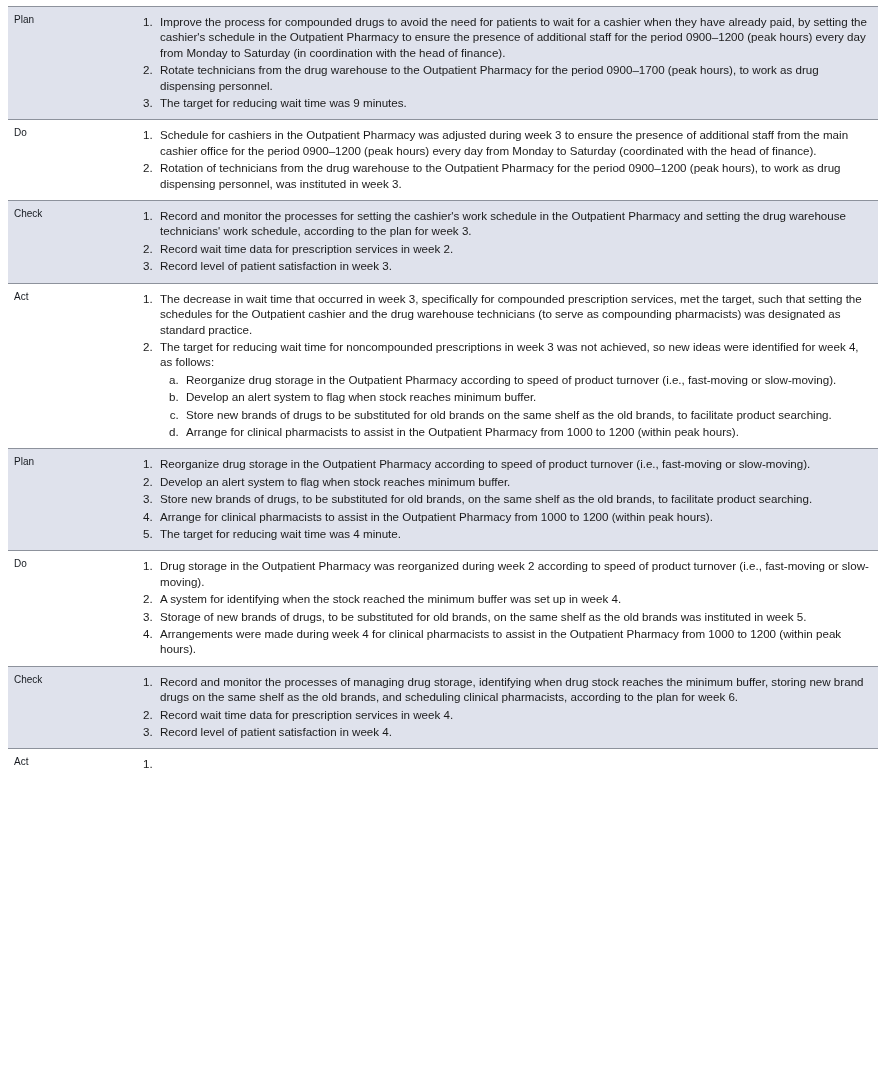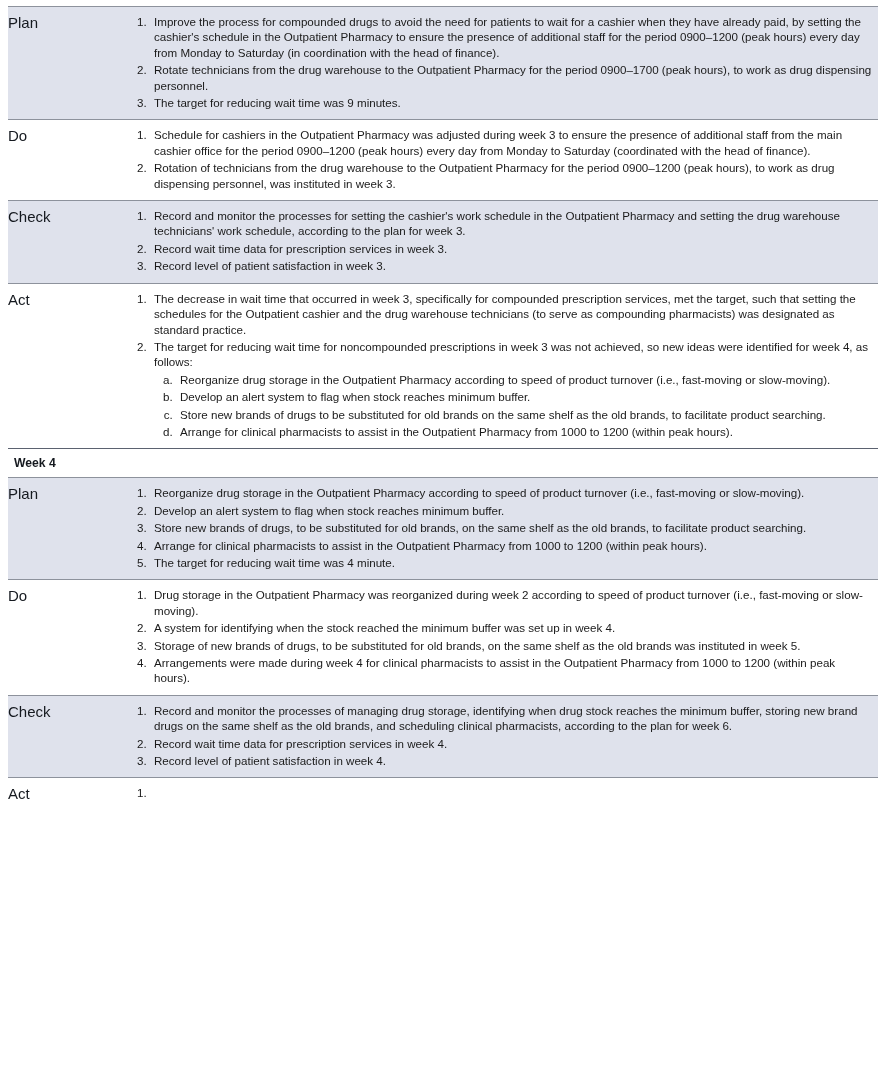--- a/index.html
+++ b/index.html
@@ -31,22 +31,22 @@
   .section-row td {
     padding: 7px 6px 7px 6px;
     font-size: 12.2px;
     font-weight: bold;
     color: #15191f;
     background: #ffffff;
   }
   td.phase {
     width: 112px;
     vertical-align: top;
-    padding: 7px 6px 9px 0;
-    font-size: 15px;
+    padding: 7px 6px 9px 6px;
+    font-size: 10px;
     color: #15191f;
   }
   td.content {
     vertical-align: top;
     padding: 7px 4px 9px 0;
     font-size: 11.6px;
   }
   tr.shaded td {
     background: #dfe2ec;
   }
@@ -98,41 +98,38 @@
               <li><span>Schedule for cashiers in the Outpatient Pharmacy was adjusted during week 3 to ensure the presence of additional staff from the main cashier office for the period 0900–1200 (peak hours) every day from Monday to Saturday (coordinated with the head of finance).</span></li>
               <li><span>Rotation of technicians from the drug warehouse to the Outpatient Pharmacy for the period 0900–1200 (peak hours), to work as drug dispensing personnel, was instituted in week 3.</span></li>
             </ol>
           </td>
         </tr>
         <tr class="shaded rule-thin">
           <td class="phase">Check</td>
           <td class="content">
             <ol class="lvl1">
               <li><span>Record and monitor the processes for setting the cashier's work schedule in the Outpatient Pharmacy and setting the drug warehouse technicians' work schedule, according to the plan for week 3.</span></li>
-              <li><span>Record wait time data for prescription services in week 3.</span></li>
+              <li><span>Record wait time data for prescription services in week 2.</span></li>
               <li><span>Record level of patient satisfaction in week 3.</span></li>
             </ol>
           </td>
         </tr>
         <tr class="rule-thin">
           <td class="phase">Act</td>
           <td class="content">
             <ol class="lvl1">
               <li><span>The decrease in wait time that occurred in week 3, specifically for compounded prescription services, met the target, such that setting the schedules for the Outpatient cashier and the drug warehouse technicians (to serve as compounding pharmacists) was designated as standard practice.</span></li>
               <li><span>The target for reducing wait time for noncompounded prescriptions in week 3 was not achieved, so new ideas were identified for week 4, as follows:</span><ol class="lvl2">
                   <li>Reorganize drug storage in the Outpatient Pharmacy according to speed of product turnover (i.e., fast-moving or slow-moving).</li>
                   <li>Develop an alert system to flag when stock reaches minimum buffer.</li>
                   <li>Store new brands of drugs to be substituted for old brands on the same shelf as the old brands, to facilitate product searching.</li>
                   <li>Arrange for clinical pharmacists to assist in the Outpatient Pharmacy from 1000 to 1200 (within peak hours).</li>
                 </ol></li>
             </ol>
           </td>
-        </tr>
-        <tr class="section-row rule-top">
-          <td colspan="2">Week 4</td>
         </tr>
         <tr class="shaded rule-thin">
           <td class="phase">Plan</td>
           <td class="content">
             <ol class="lvl1">
               <li><span>Reorganize drug storage in the Outpatient Pharmacy according to speed of product turnover (i.e., fast-moving or slow-moving).</span></li>
               <li><span>Develop an alert system to flag when stock reaches minimum buffer.</span></li>
               <li><span>Store new brands of drugs, to be substituted for old brands, on the same shelf as the old brands, to facilitate product searching.</span></li>
               <li><span>Arrange for clinical pharmacists to assist in the Outpatient Pharmacy from 1000 to 1200 (within peak hours).</span></li>
               <li><span>The target for reducing wait time was 4 minute.</span></li>

